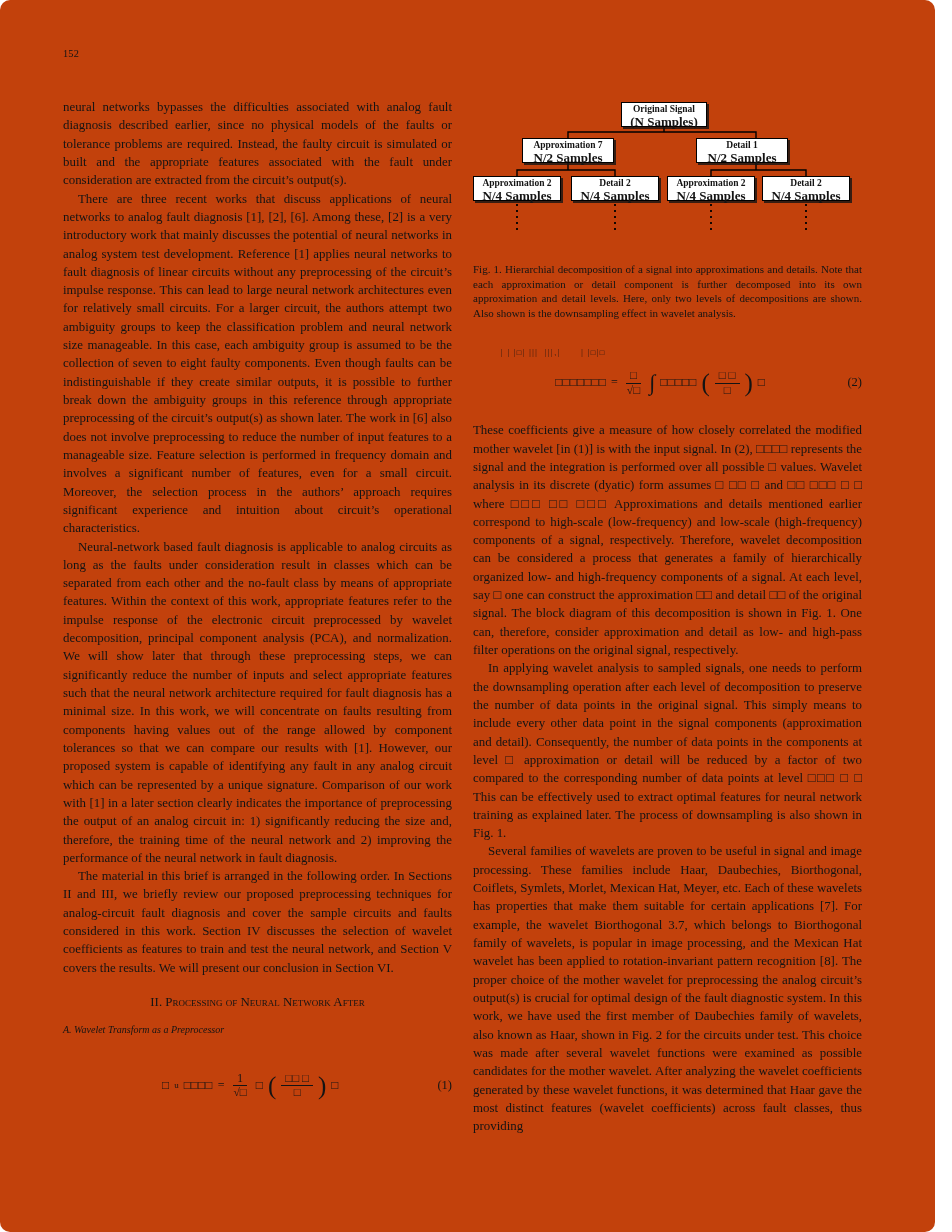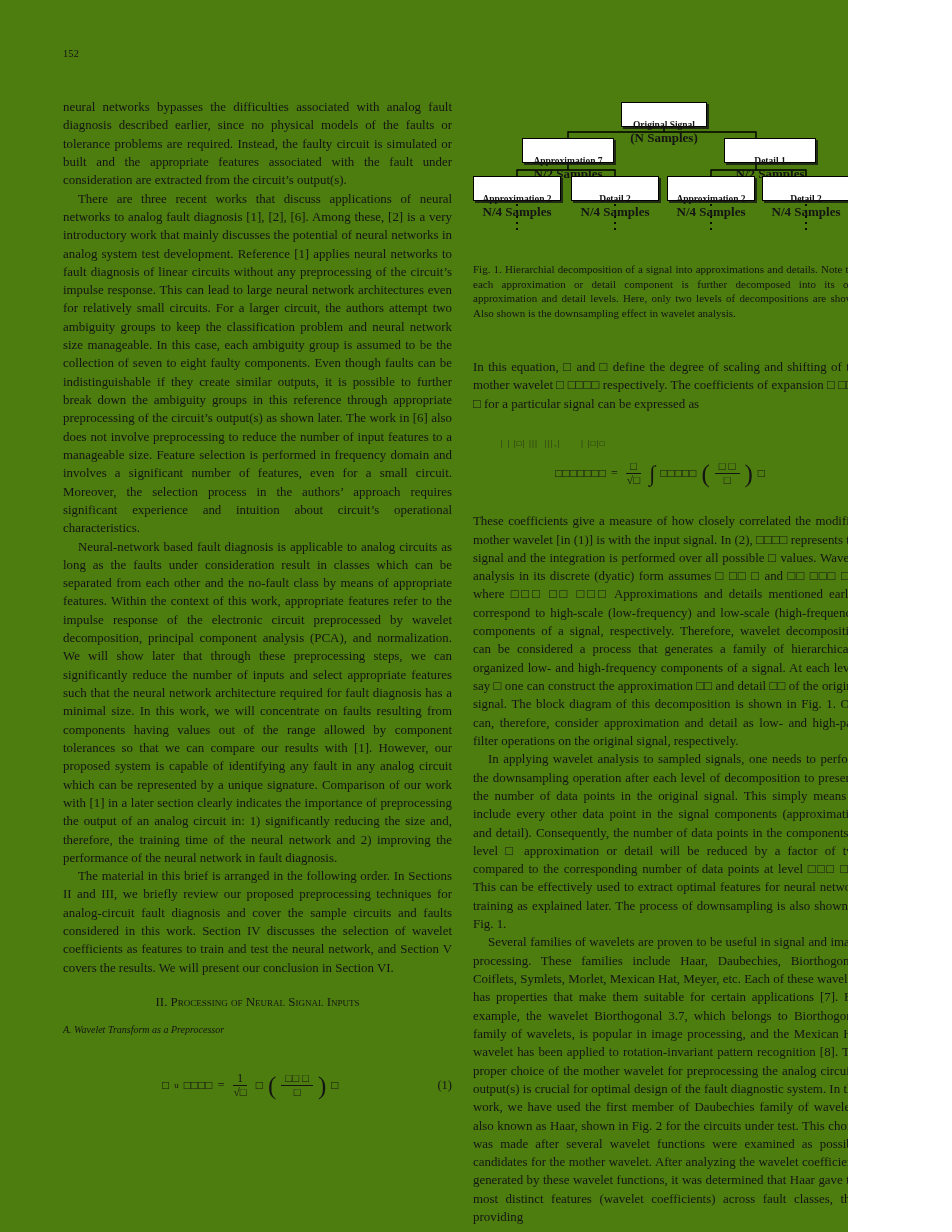--- a/index.html
+++ b/index.html
@@ -4,24 +4,25 @@
 <style>
   * { margin:0; padding:0; box-sizing:border-box; }
   html,body { background:#ffffff; }
   body {
     width:952px; height:1232px;
     font-family:"Liberation Serif", serif;
     color:#141414;
   }
   .page {
     position:relative;
-    width:848px; height:1232px;
+    width:935px; height:1232px;
     padding:48px 90px 0 63px;
     overflow:hidden;
-    background:#4d7c0f;
+    background:#c2410c;
+    border-radius:10px;
   }
   .page-header {
     position:relative;
     font-size:10.3px;
     letter-spacing:0.2px;
     margin-bottom:36px;
     height:14px;
   }
   .page-number { position:absolute; left:0; top:0; }
   .journal-title { display:block; text-align:center; white-space:nowrap; }
@@ -79,57 +80,57 @@
   
   .figure { position:relative; width:389px; height:148px; margin:2px 0 14px 0; }
   .figure svg { position:absolute; left:0; top:0; }
   .fbox {
     position:absolute;
     background:#fff;
     border:1.5px solid #000;
     box-shadow:2px 2px 0 rgba(20,20,20,0.8);
     text-align:center;
     line-height:1.12;
-    padding-top:17px;
+    padding-top:1px;
   }
   .fbox .t  { font-weight:bold; font-size:9.5px; display:block; }
   .fbox .st { font-weight:bold; font-size:13px; display:block; }
   .fbox-root { left:148px; top:2px;  width:86px; height:25px; }
   .fbox-l2a  { left:49px;  top:38px; width:92px; height:25px; }
-  .fbox-l2b  { left:251px; top:38px; width:92px; height:25px; }
+  .fbox-l2b  { left:223px; top:38px; width:92px; height:25px; }
   .fbox-l3a  { left:0px;   top:76px; width:88px; height:25px; }
   .fbox-l3b  { left:98px;  top:76px; width:88px; height:25px; }
   .fbox-l3c  { left:194px; top:76px; width:88px; height:25px; }
   .fbox-l3d  { left:289px; top:76px; width:88px; height:25px; }
 
   .figure-caption {
     font-size:11px; line-height:1.32;
     text-align:justify;
-    margin-bottom:38px;
+    margin-bottom:28px;
   }
   .after-figure { margin-bottom:0; }
 </style>
 </head>
 <body>
 
 <div class="page">
 
   <div class="page-header">
     <span class="page-number">152</span>
   </div>
 
   <div class="columns">
 
     <div class="col">
       <p class="noindent">neural networks bypasses the difficulties associated with analog fault diagnosis described earlier, since no physical models of the faults or tolerance problems are required. Instead, the faulty circuit is simulated or built and the appropriate features associated with the fault under consideration are extracted from the circuit’s output(s).</p>
       <p>There are three recent works that discuss applications of neural networks to analog fault diagnosis [1], [2], [6]. Among these, [2] is a very introductory work that mainly discusses the potential of neural networks in analog system test development. Reference [1] applies neural networks to fault diagnosis of linear circuits without any preprocessing of the circuit’s impulse response. This can lead to large neural network architectures even for relatively small circuits. For a larger circuit, the authors attempt two ambiguity groups to keep the classification problem and neural network size manageable. In this case, each ambiguity group is assumed to be the collection of seven to eight faulty components. Even though faults can be indistinguishable if they create similar outputs, it is possible to further break down the ambiguity groups in this reference through appropriate preprocessing of the circuit’s output(s) as shown later. The work in [6] also does not involve preprocessing to reduce the number of input features to a manageable size. Feature selection is performed in frequency domain and involves a significant number of features, even for a small circuit. Moreover, the selection process in the authors’ approach requires significant experience and intuition about circuit’s operational characteristics.</p>
       <p>Neural-network based fault diagnosis is applicable to analog circuits as long as the faults under consideration result in classes which can be separated from each other and the no-fault class by means of appropriate features. Within the context of this work, appropriate features refer to the impulse response of the electronic circuit preprocessed by wavelet decomposition, principal component analysis (PCA), and normalization. We will show later that through these preprocessing steps, we can significantly reduce the number of inputs and select appropriate features such that the neural network architecture required for fault diagnosis has a minimal size. In this work, we will concentrate on faults resulting from components having values out of the range allowed by component tolerances so that we can compare our results with [1]. However, our proposed system is capable of identifying any fault in any analog circuit which can be represented by a unique signature. Comparison of our work with [1] in a later section clearly indicates the importance of preprocessing the output of an analog circuit in: 1) significantly reducing the size and, therefore, the training time of the neural network and 2) improving the performance of the neural network in fault diagnosis.</p>
       <p>The material in this brief is arranged in the following order. In Sections II and III, we briefly review our proposed preprocessing techniques for analog-circuit fault diagnosis and cover the sample circuits and faults considered in this work. Section IV discusses the selection of wavelet coefficients as features to train and test the neural network, and Section V covers the results. We will present our conclusion in Section VI.</p>
 
-      <h2 class="section-heading">II. Processing of Neural Signal Inputs</h2>
+      <h2 class="section-heading">II. Processing of Neural Network After</h2>
       <h3 class="subsection-heading">A. Wavelet Transform as a Preprocessor</h3>
 
 
       <div class="equation eq1">
         <div class="eq-body">
           <span>□</span>
             <sub class="eq-sub">u</sub>
           <span>□□□□</span>
           <span>=</span>
           <span class="frac">
@@ -181,21 +182,20 @@
           <span class="st">N/4 Samples</span>
         </div>
         <div class="fbox fbox-l3d">
           <span class="t">Detail 2</span>
           <span class="st">N/4 Samples</span>
         </div>
       </div>
 
       <div class="figure-caption">Fig. 1.   Hierarchial decomposition of a signal into approximations and details. Note that each approximation or detail component is further decomposed into its own approximation and detail levels. Here, only two levels of decompositions are shown. Also shown is the downsampling effect in wavelet analysis.</div>
 
-      <p class="noindent after-figure">In this equation, □ and □ define the degree of scaling and shifting of the mother wavelet □ □□□□ respectively. The coefficients of expansion □ □□□ □ for a particular signal can be expressed as</p>
 
       <div class="garbled-line">| | |□| |||  |||₁|      | |□|□</div>
 
       <div class="equation eq2">
         <div class="eq-body">
           <span>□□□□□□□</span>
           <span>=</span>
           <span class="frac">
             <span class="num">□</span>
             <span class="den">√□</span>

